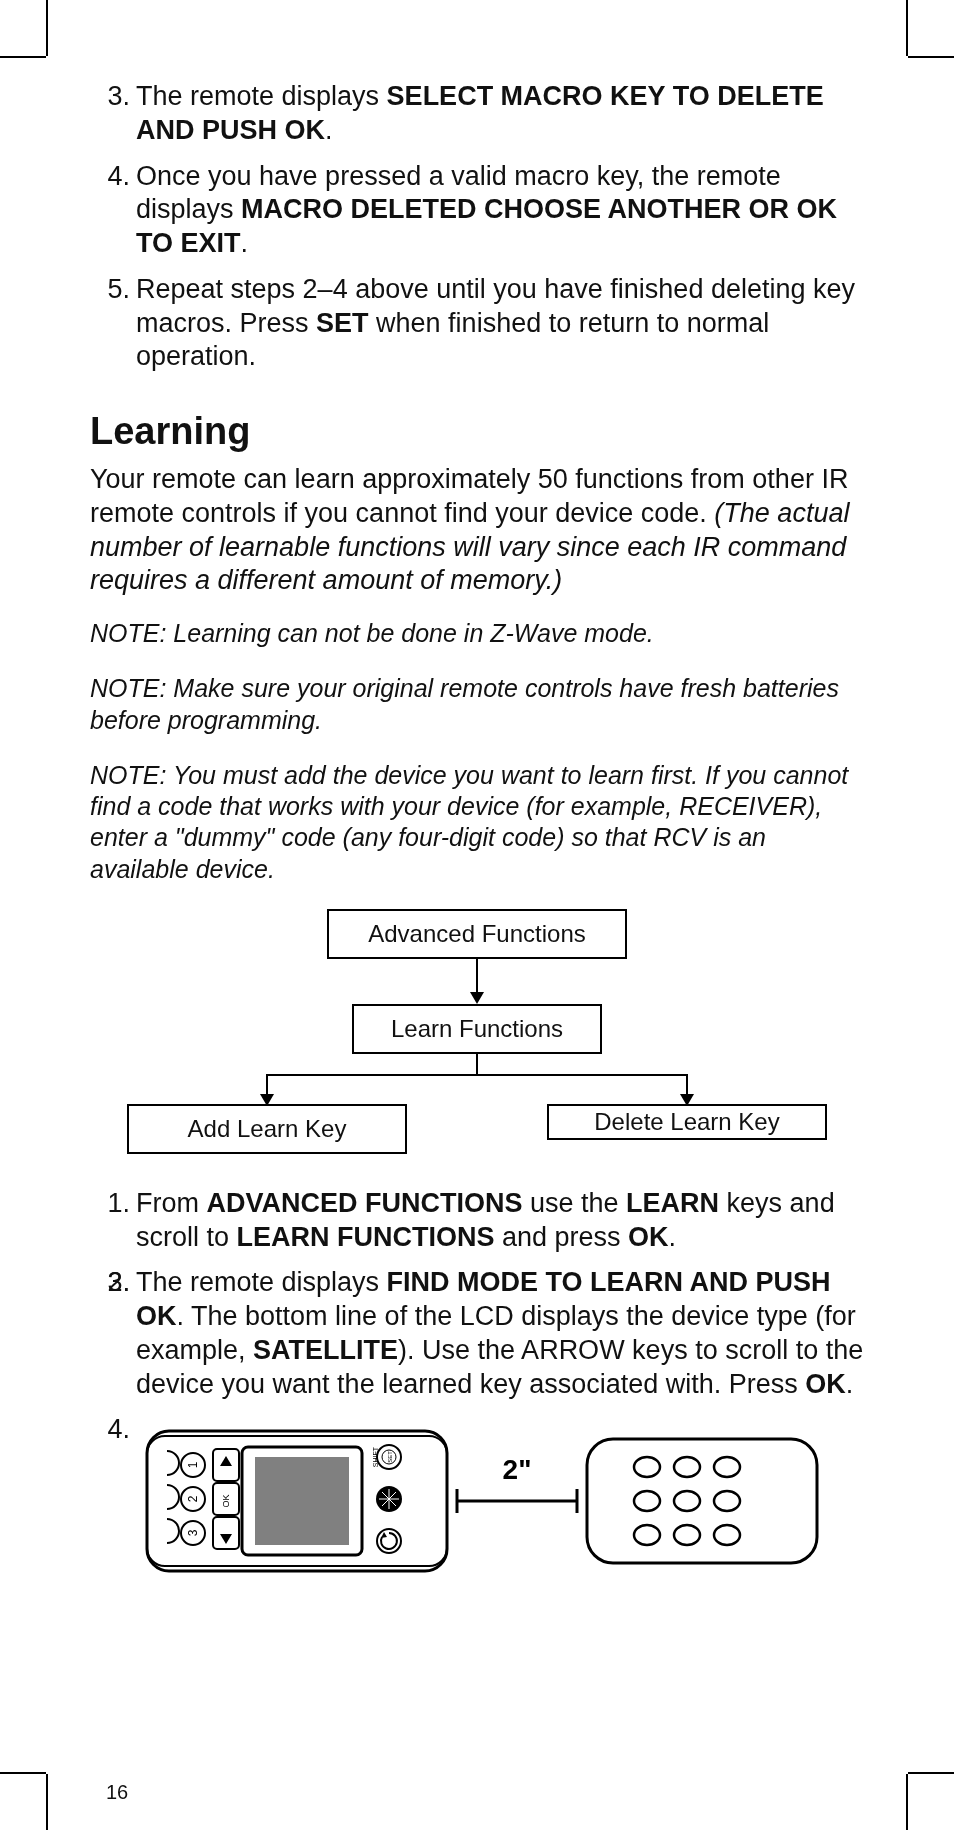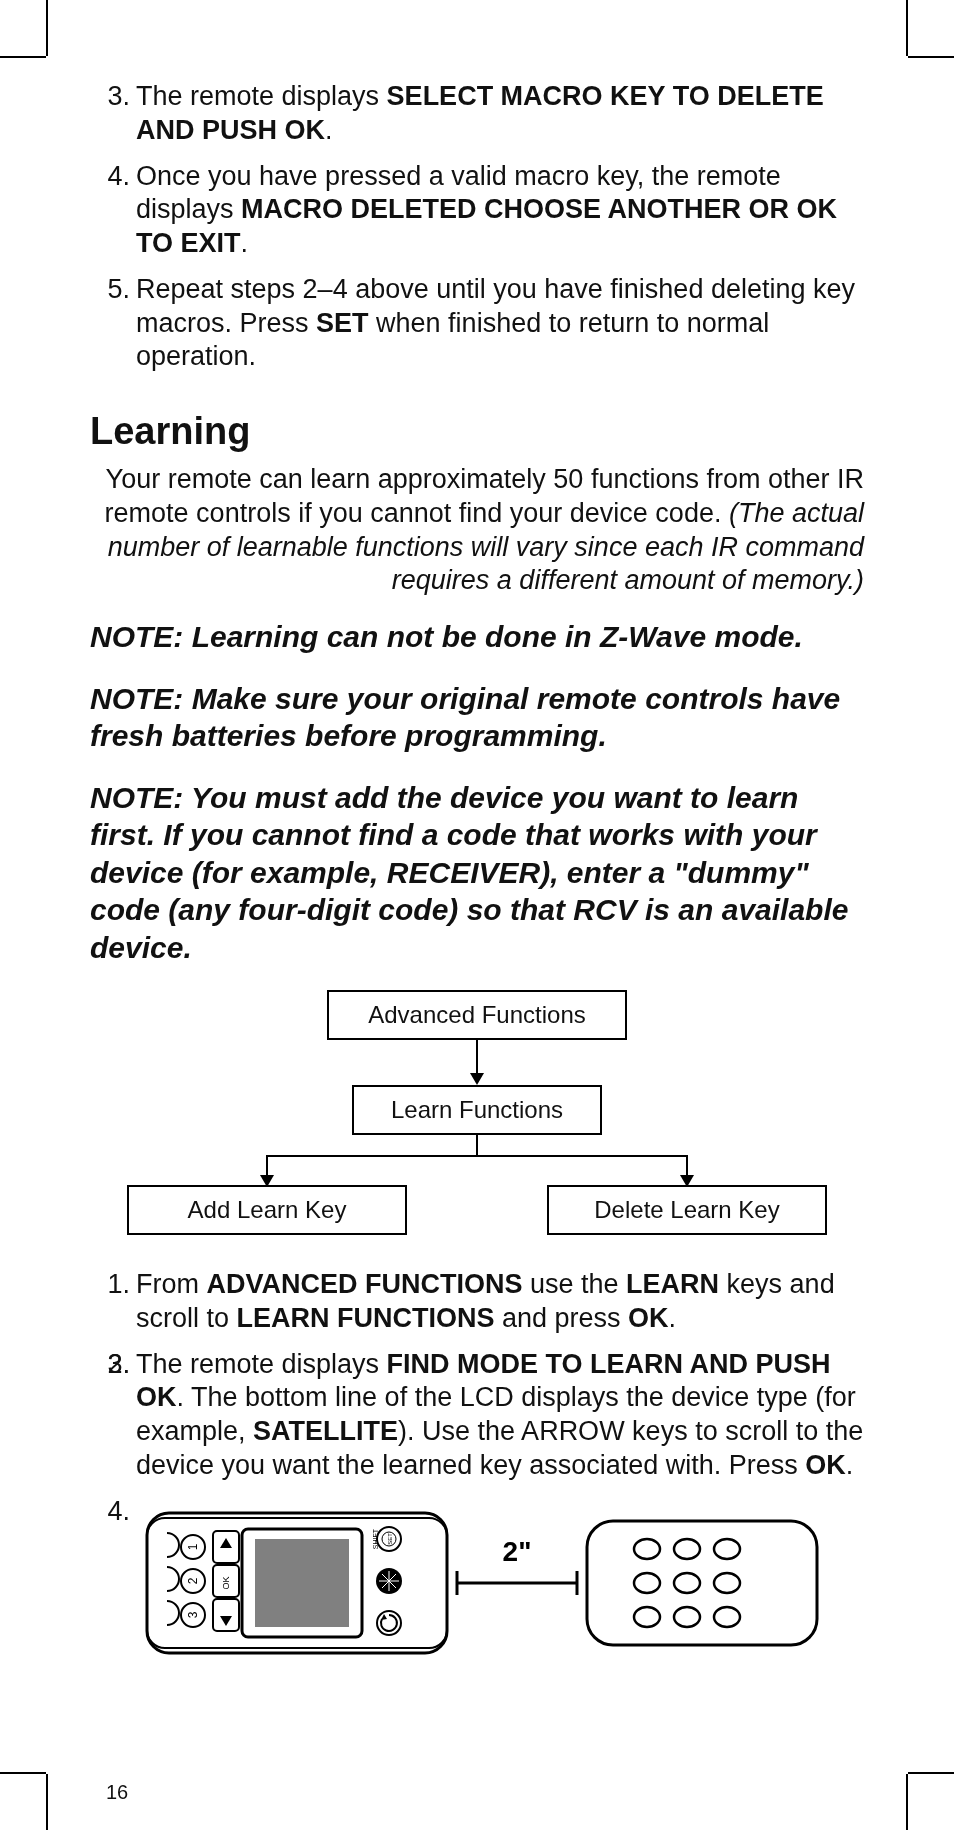--- a/index.html
+++ b/index.html
@@ -56,26 +56,25 @@
   }
   h2.section {
     font-size: 38px;
     font-weight: 700;
     margin: 36px 0 10px 0;
   }
   p.body {
     font-size: 27px;
     line-height: 1.25;
     margin: 0 0 20px 0;
-    text-align: right;
   }
   p.note {
-    font-size: 30px;
+    font-size: 25px;
     font-style: italic;
-    font-weight: 700;
+    font-weight: 400;
     line-height: 1.25;
     margin: 0 0 24px 0;
   }
   b { font-weight: 700; }
   em.it { font-style: italic; }
 
   
   .flow {
     width: 700px;
     height: 250px;
@@ -89,21 +88,21 @@
     background: #fff;
     text-align: center;
     display: flex;
     align-items: center;
     justify-content: center;
     box-sizing: border-box;
   }
   .fn-top    { left: 200px; top: 0;    width: 300px; height: 50px; }
   .fn-mid    { left: 225px; top: 95px; width: 250px; height: 50px; }
   .fn-l      { left: 0;     top: 195px;width: 280px; height: 50px; }
-  .fn-r      { left: 420px; top: 195px;width: 280px; height: 50px; }
+  .fn-r      { left: 420px; top: 195px;width: 280px; height: 36px; }
   .farrow { position: absolute; }
   .farrow .line { position: absolute; background: #000; }
   .farrow .head {
     position: absolute;
     width: 0; height: 0;
     border-left: 7px solid transparent;
     border-right: 7px solid transparent;
     border-top: 12px solid #000;
   }
 

